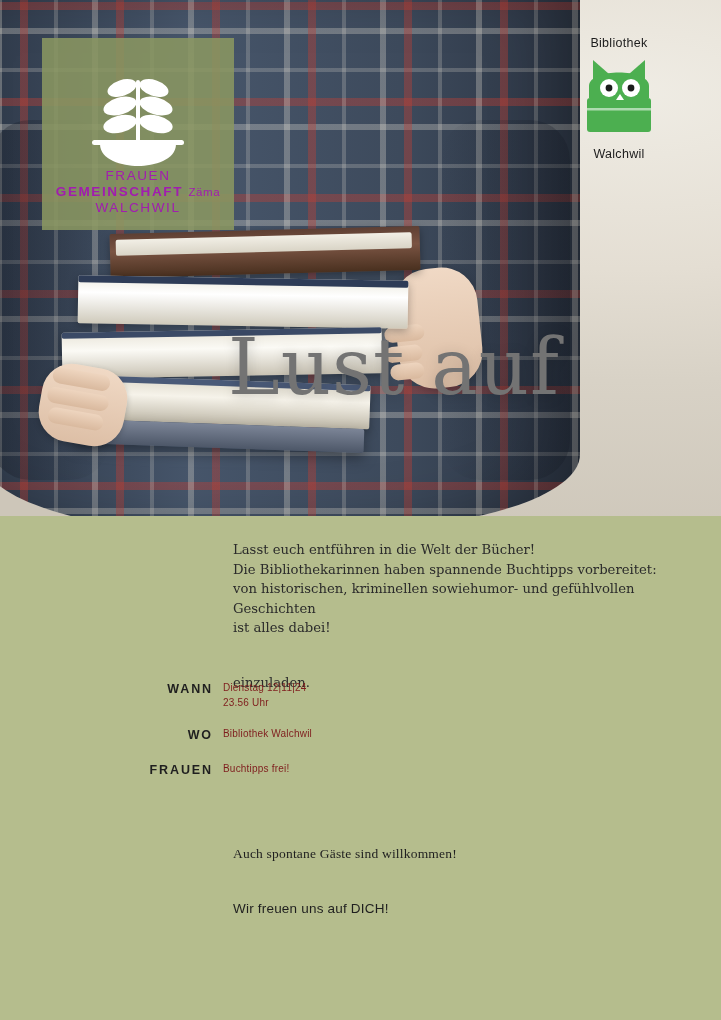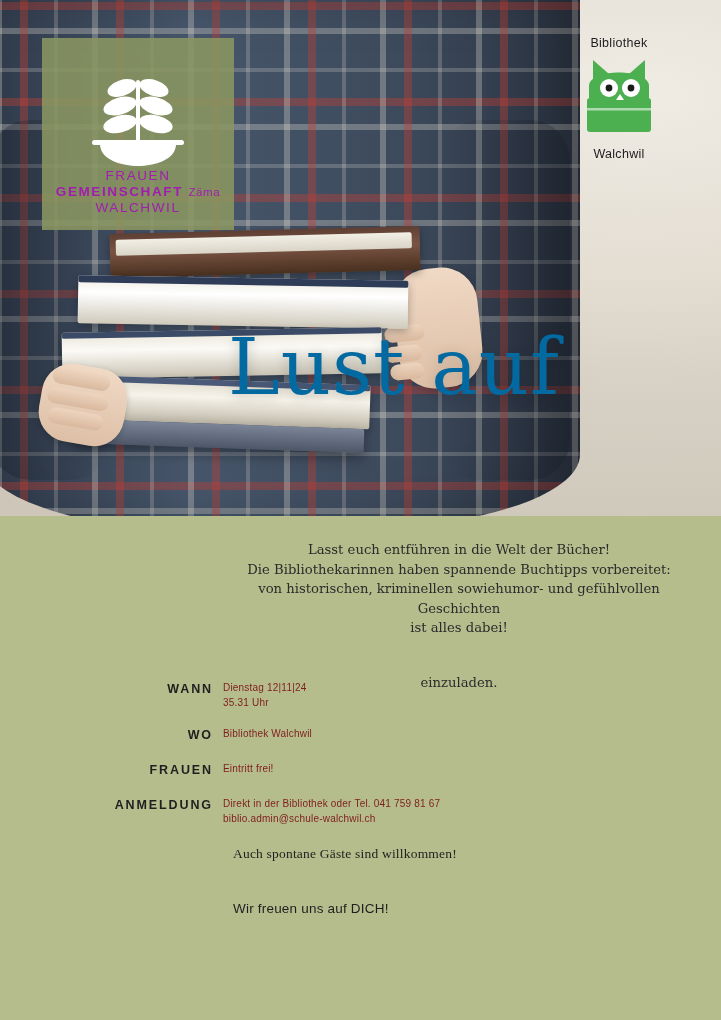--- a/index.html
+++ b/index.html
@@ -174,21 +174,21 @@
     letter-spacing: 0.3px;
   }
   .bib-top { margin-bottom: 2px; }
   .bib-bottom { margin-top: 3px; }
 
   
   .headline {
     position: absolute;
     left: 228px; top: 330px;
     width: 470px;
-    color: #0369a1;
+    color: #737373;
     font-family: "DejaVu Serif", serif;
     font-weight: 400;
     font-size: 78px;
     line-height: 0.95;
     letter-spacing: 1px;
     text-shadow: 0 2px 14px rgba(0,0,0,0.18);
   }
   .headline .l2 { display: block; }
 
   
@@ -200,21 +200,21 @@
   }
   .intro {
     position: absolute;
     left: 233px; top: 24px;
     width: 452px;
     font-family: "DejaVu Serif", serif;
     color: #2b2b2b;
     font-size: 13.2px;
     line-height: 1.48;
   }
-  .intro p { margin: 0; text-align: center; }
+  .intro p { margin: 0; }
   .intro p.second { margin-top: 16px; }
 
   .details {
     position: absolute;
     left: 0; top: 164px;
     width: 604px;
   }
   .row {
     display: flex;
     margin-bottom: 16px;
@@ -362,45 +362,38 @@
         <span>einzuladen.</span>
       </p>
     </div>
 
     <div class="details">
 
       <div class="row">
         <div class="label">WANN</div>
         <div class="value">
           <span>Dienstag 12|11|24</span>
-          <span class="sub">35.31 Uhr</span>
+          <span class="sub">23.56 Uhr</span>
         </div>
       </div>
 
       <div class="row">
         <div class="label">WO</div>
         <div class="value">
           <span>Bibliothek Walchwil</span>
         </div>
       </div>
 
       <div class="row">
         <div class="label">FRAUEN</div>
         <div class="value">
-          <span>Eintritt frei!</span>
+          <span>Buchtipps frei!</span>
         </div>
       </div>
 
-      <div class="row">
-        <div class="label">ANMELDUNG</div>
-        <div class="value">
-          <span>Direkt in der Bibliothek oder Tel. 041 759 81 67</span>
-          <span class="sub">biblio.admin@schule-walchwil.ch</span>
-        </div>
-      </div>
 
     </div>
 
     <div class="extra extra-1">Auch spontane Gäste sind willkommen!</div>
     <div class="extra extra-2">Wir freuen uns auf DICH!</div>
 
   </div>
 </div>
 
 </body></html>

